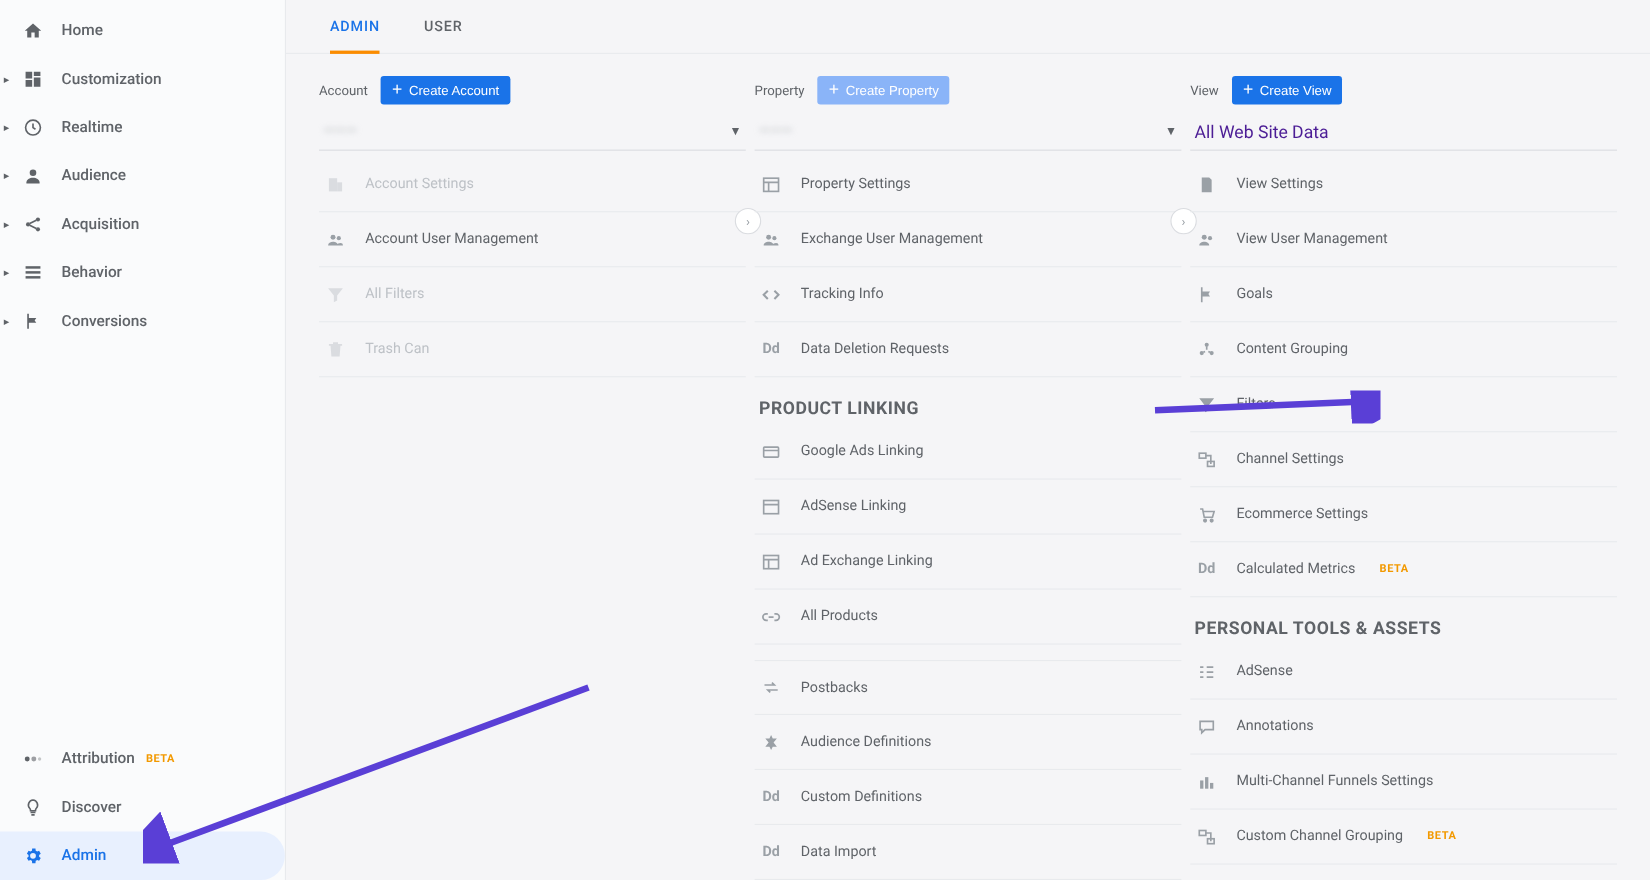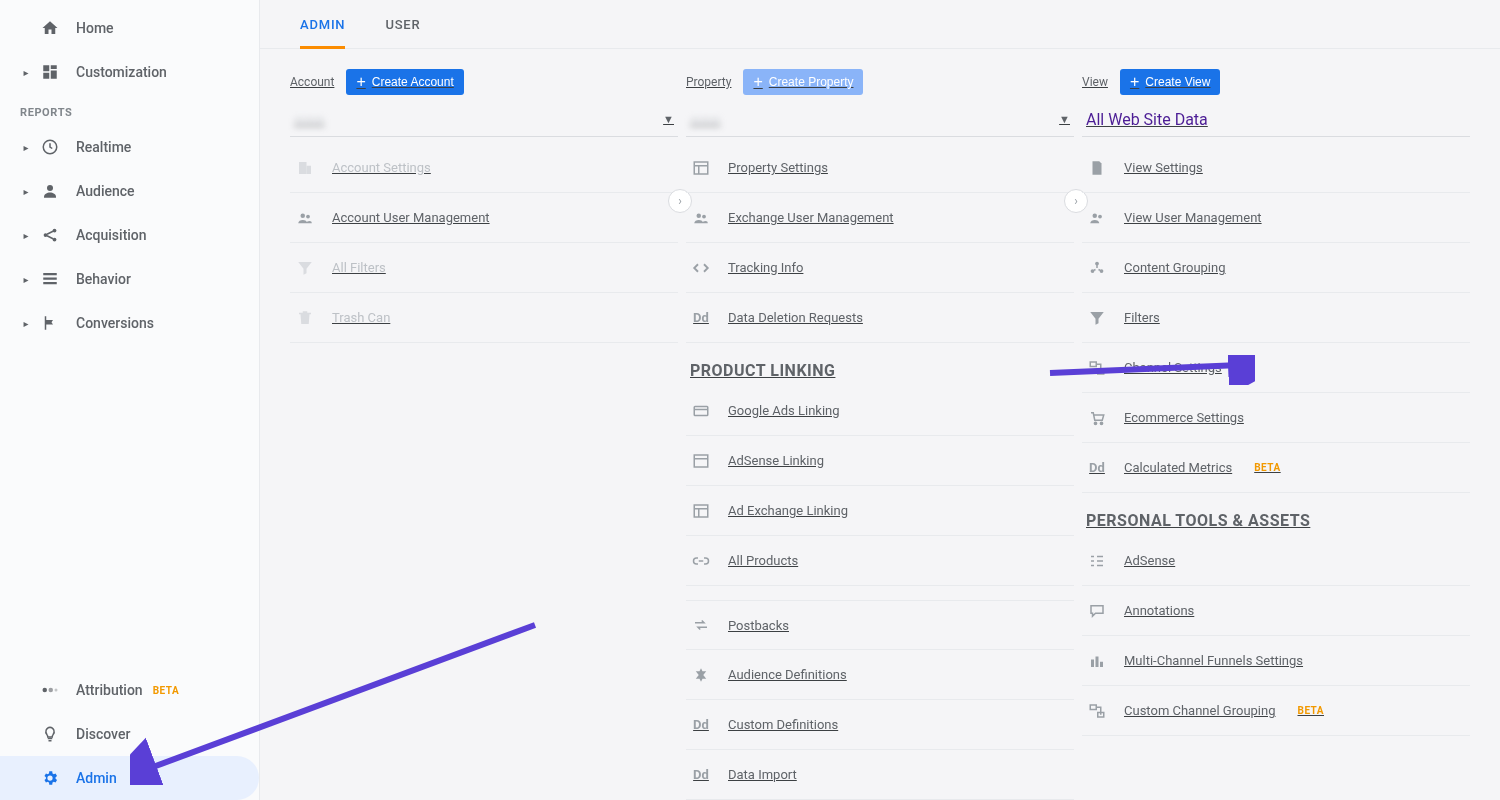--- a/index.html
+++ b/index.html
@@ -20,21 +20,21 @@
     background: #fafbfc;
     border-right: 1px solid #e8eaed;
     display: flex;
     flex-direction: column;
     padding-top: 6px;
   }
   .side-item {
     display: flex;
     align-items: center;
     height: 44px;
-    padding: 0 12px 0 20px;
+    padding: 0 12px 0 0;
     font-size: 14px;
     color: #5f6368;
     cursor: pointer;
     gap: 4px;
   }
   .side-item .chev {
     width: 12px; height: 12px;
     display: inline-flex; align-items:center; justify-content:center;
     color: #5f6368; font-size: 10px;
   }
@@ -66,21 +66,21 @@
     height: 48px; display:flex; align-items:center;
     font-size: 13px; font-weight: 500; letter-spacing: 0.8px;
     color: #5f6368; cursor: pointer; position: relative;
   }
   .tab.active { color: #1a73e8; }
   .tab.active::after {
     content:""; position:absolute; left:0; right:0; bottom:-1px;
     height: 3px; background:#fb8c00;
   }
 
-  .cols { display:flex; flex:1; padding: 20px 30px; gap: 8px; overflow:hidden;text-decoration:underline; }
+  .cols { display:flex; flex:1; padding: 20px 30px; gap: 8px; overflow:hidden; }
   .col { flex: 1; position: relative; }
   .col-head {
     display:flex; align-items:center; gap:12px; margin-bottom:8px;
   }
   .col-title { font-size: 12px; color:#5f6368; }
   .create-btn {
     display:inline-flex; align-items:center; gap:6px;
     background:#1a73e8; color:#fff; border:none; border-radius:3px;
     font-size:12px; font-weight:500; padding:5px 10px; cursor:pointer;
   }
@@ -141,21 +141,20 @@
     <div class="side-item">
       <span class="chev">▸</span>
       <span class="ico">
           <svg width="18" height="18" viewBox="0 0 24 24" fill="currentColor">
             <path d="M3 3h8v8H3zM13 3h8v5h-8zM13 10h8v11h-8zM3 13h8v8H3z"></path>
           </svg>
         </span>
       <span class="lbl">Customization</span>
     </div>
 
-    <div class="side-section-label">REPORTS</div>
 
     <div class="side-item">
       <span class="chev">▸</span>
       <span class="ico">
           <svg width="18" height="18" viewBox="0 0 24 24" fill="none" stroke="currentColor" stroke-width="2">
             <circle cx="12" cy="12" r="9"></circle>
             <path d="M12 7v5l3 2"></path>
           </svg>
         </span>
       <span class="lbl">Realtime</span>
@@ -431,20 +430,28 @@
           </div>
           <div class="row">
             <span class="ric">
                 <svg width="18" height="18" viewBox="0 0 24 24" fill="currentColor">
                   <circle cx="9" cy="9" r="3"></circle>
                   <circle cx="16" cy="10" r="2.5"></circle>
                   <path d="M3 19c0-3 3-4.5 6-4.5s6 1.5 6 4.5"></path>
                 </svg>
               </span>
             <span>View User Management</span>
+          </div>
+          <div class="row">
+            <span class="ric">
+                <svg width="18" height="18" viewBox="0 0 24 24" fill="currentColor">
+                  <path d="M5 3v18h2v-7h9l-2-3 2-3H7V3z"></path>
+                </svg>
+              </span>
+            <span>Goals</span>
           </div>
           <div class="row">
             <span class="ric">
                 <svg width="18" height="18" viewBox="0 0 24 24" fill="currentColor">
                   <circle cx="12" cy="6" r="2.5"></circle>
                   <circle cx="6" cy="16" r="2.5"></circle>
                   <circle cx="18" cy="16" r="2.5"></circle>
                   <path d="M12 8v4M10 14l-2 1M14 14l2 1" stroke="currentColor" stroke-width="2"></path>
                 </svg>
               </span>

